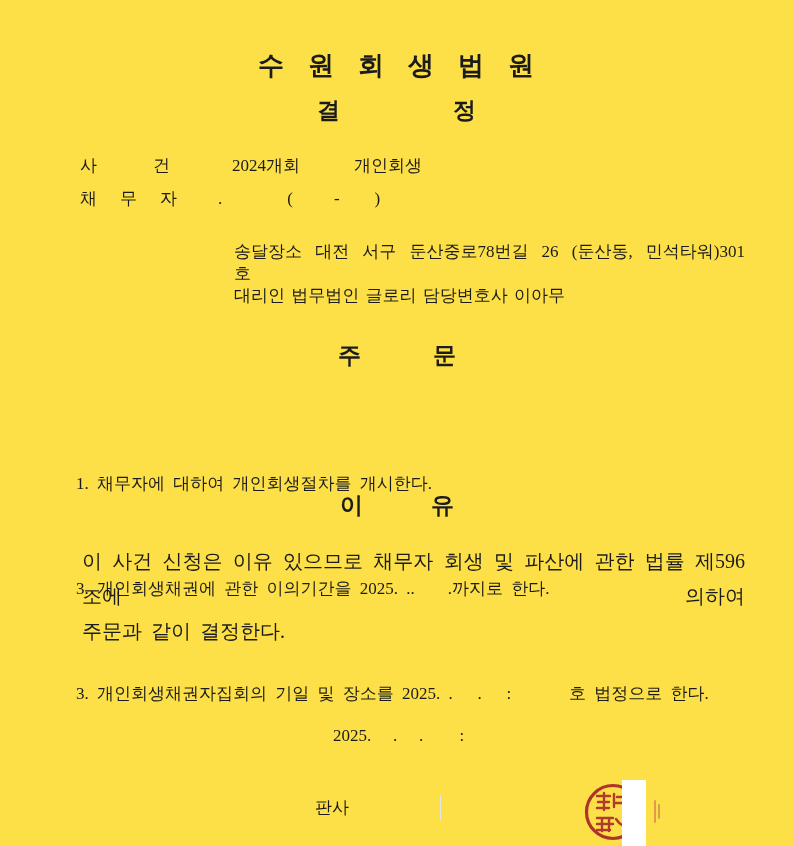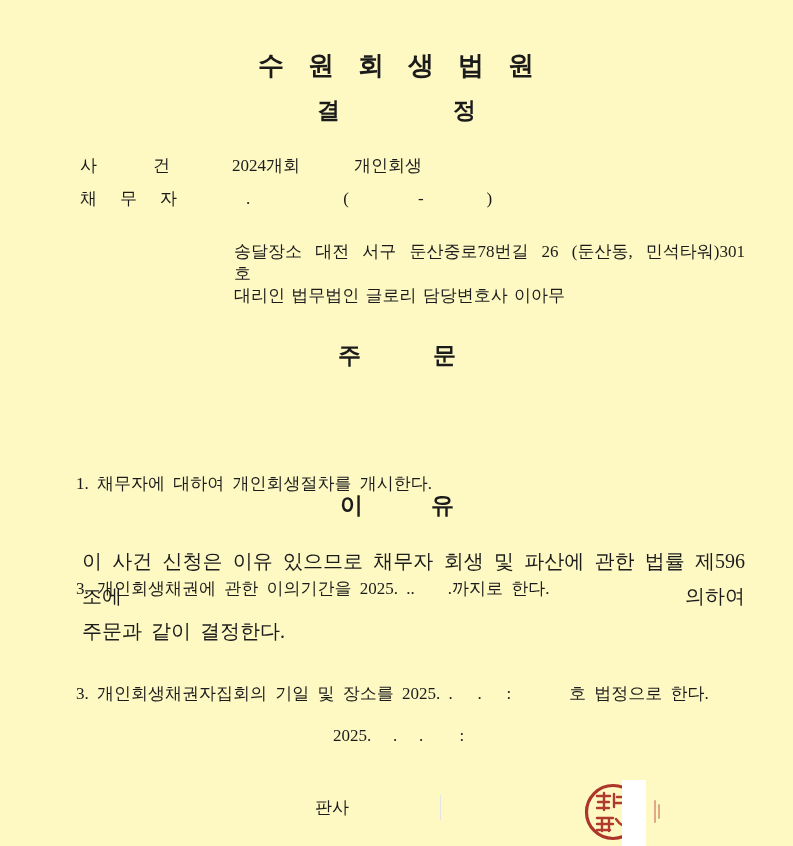--- a/index.html
+++ b/index.html
@@ -1,40 +1,40 @@
 <!DOCTYPE html>
 <html><head>
 <meta charset="utf-8">
 <style>
   html, body { margin: 0; padding: 0; background: #ffffff; }
   .page {
     position: relative;
     width: 793px;
     height: 846px;
-    background: #fef9c3;
+    background: #fde047;
     color: #1b1b1b;
     font-family: "Liberation Serif", "DejaVu Serif", serif;
     overflow: hidden;
   }
   
   .spread {
     text-align: justify;
     text-align-last: justify;
     -moz-text-align-last: justify;
     text-justify: inter-word;
   }
   .gothic {
     font-family: "Liberation Sans", "DejaVu Sans", sans-serif;
     font-weight: bold;
   }
   .court-title   { position: absolute; top: 50px;  left: 258px; width: 276px; font-size: 26px; line-height: 30px; letter-spacing: 0; }
   .doc-type     { position: absolute; top: 97px;  left: 317px; width: 159px; font-size: 23px; line-height: 27px; }
   .case-row     { position: absolute; left: 80px; font-size: 17px; line-height: 23px; display: flex; align-items: baseline; }
   .row-case     { top: 154px; }
-  .row-debtor   { top: 187px; gap: 28px; }
+  .row-debtor   { top: 187px; }
   .lbl-case     { width: 90px; display: inline-block; }
   .lbl-debtor   { width: 97px; display: inline-block; }
   .case-number  { margin-left: 62px; text-align: center; }
   .case-type    { margin-left: 54px; }
   .debtor-dot   { margin-left: 41px; }
   .debtor-open  { margin-left: 65px; }
   .debtor-dash  { margin-left: 41px; }
   .debtor-close { margin-left: 35px; }
   .address-block { position: absolute; top: 233px; left: 234px; width: 511px; font-size: 17px; line-height: 22px; word-spacing: 2px; }
   .addr-just    { text-align: justify; text-align-last: justify; -moz-text-align-last: justify; text-justify: inter-word; margin-top: 8px; }

